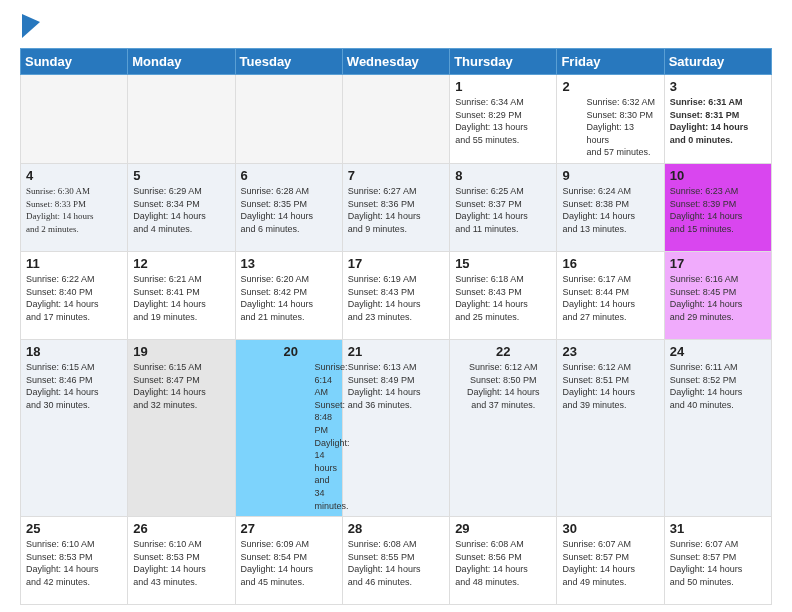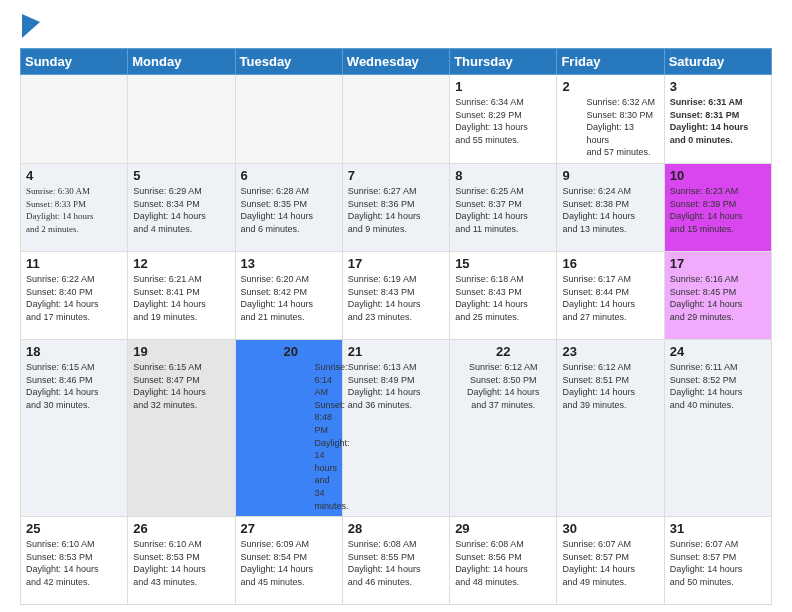--- a/index.html
+++ b/index.html
@@ -279,21 +279,21 @@
 Daylight: 14 hours
 and 30 minutes.</div>
           </td>
           <td style="background: #e5e5e5;">
             <span class="day-num">19</span>
             <div class="day-info" style="white-space: pre-line;">Sunrise: 6:15 AM
 Sunset: 8:47 PM
 Daylight: 14 hours
 and 32 minutes.</div>
           </td>
-          <td style="background: #3b82f6; padding-left: 48px;">
+          <td style="background: #7dd3fc; padding-left: 48px;">
             <span class="day-num">20</span>
             <div class="day-info" style="white-space: pre-line; margin-left: 31px;">Sunrise: 6:14 AM
 Sunset: 8:48 PM
 Daylight: 14 hours
 and 34 minutes.</div>
           </td>
           <td style="background: rgb(238, 242, 247);">
             <span class="day-num">21</span>
             <div class="day-info" style="white-space: pre-line;">Sunrise: 6:13 AM
 Sunset: 8:49 PM

